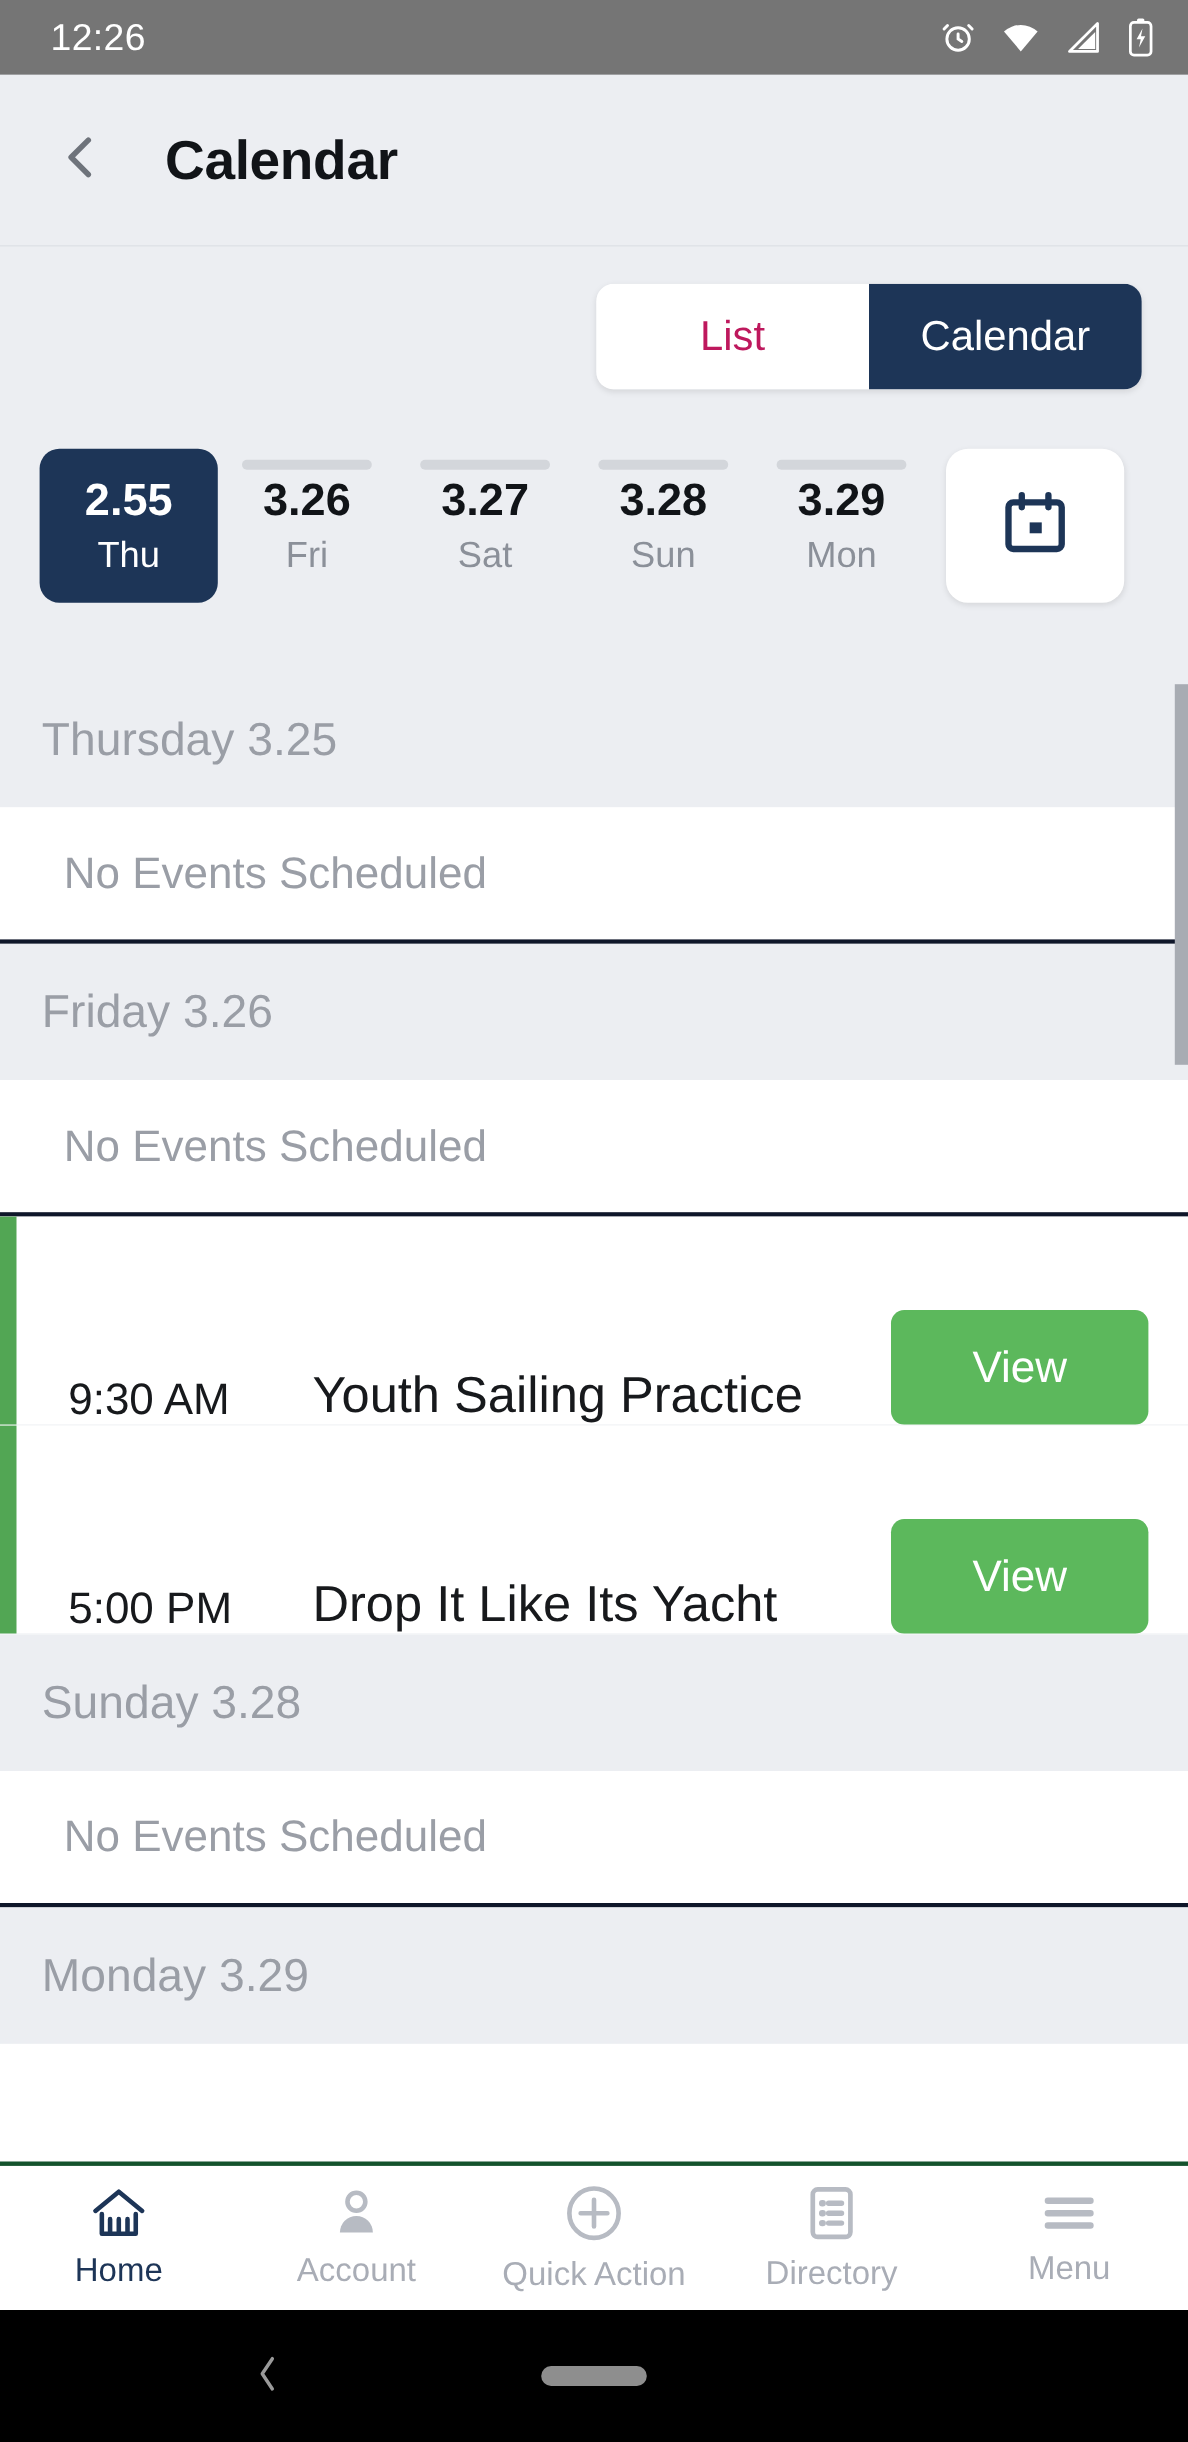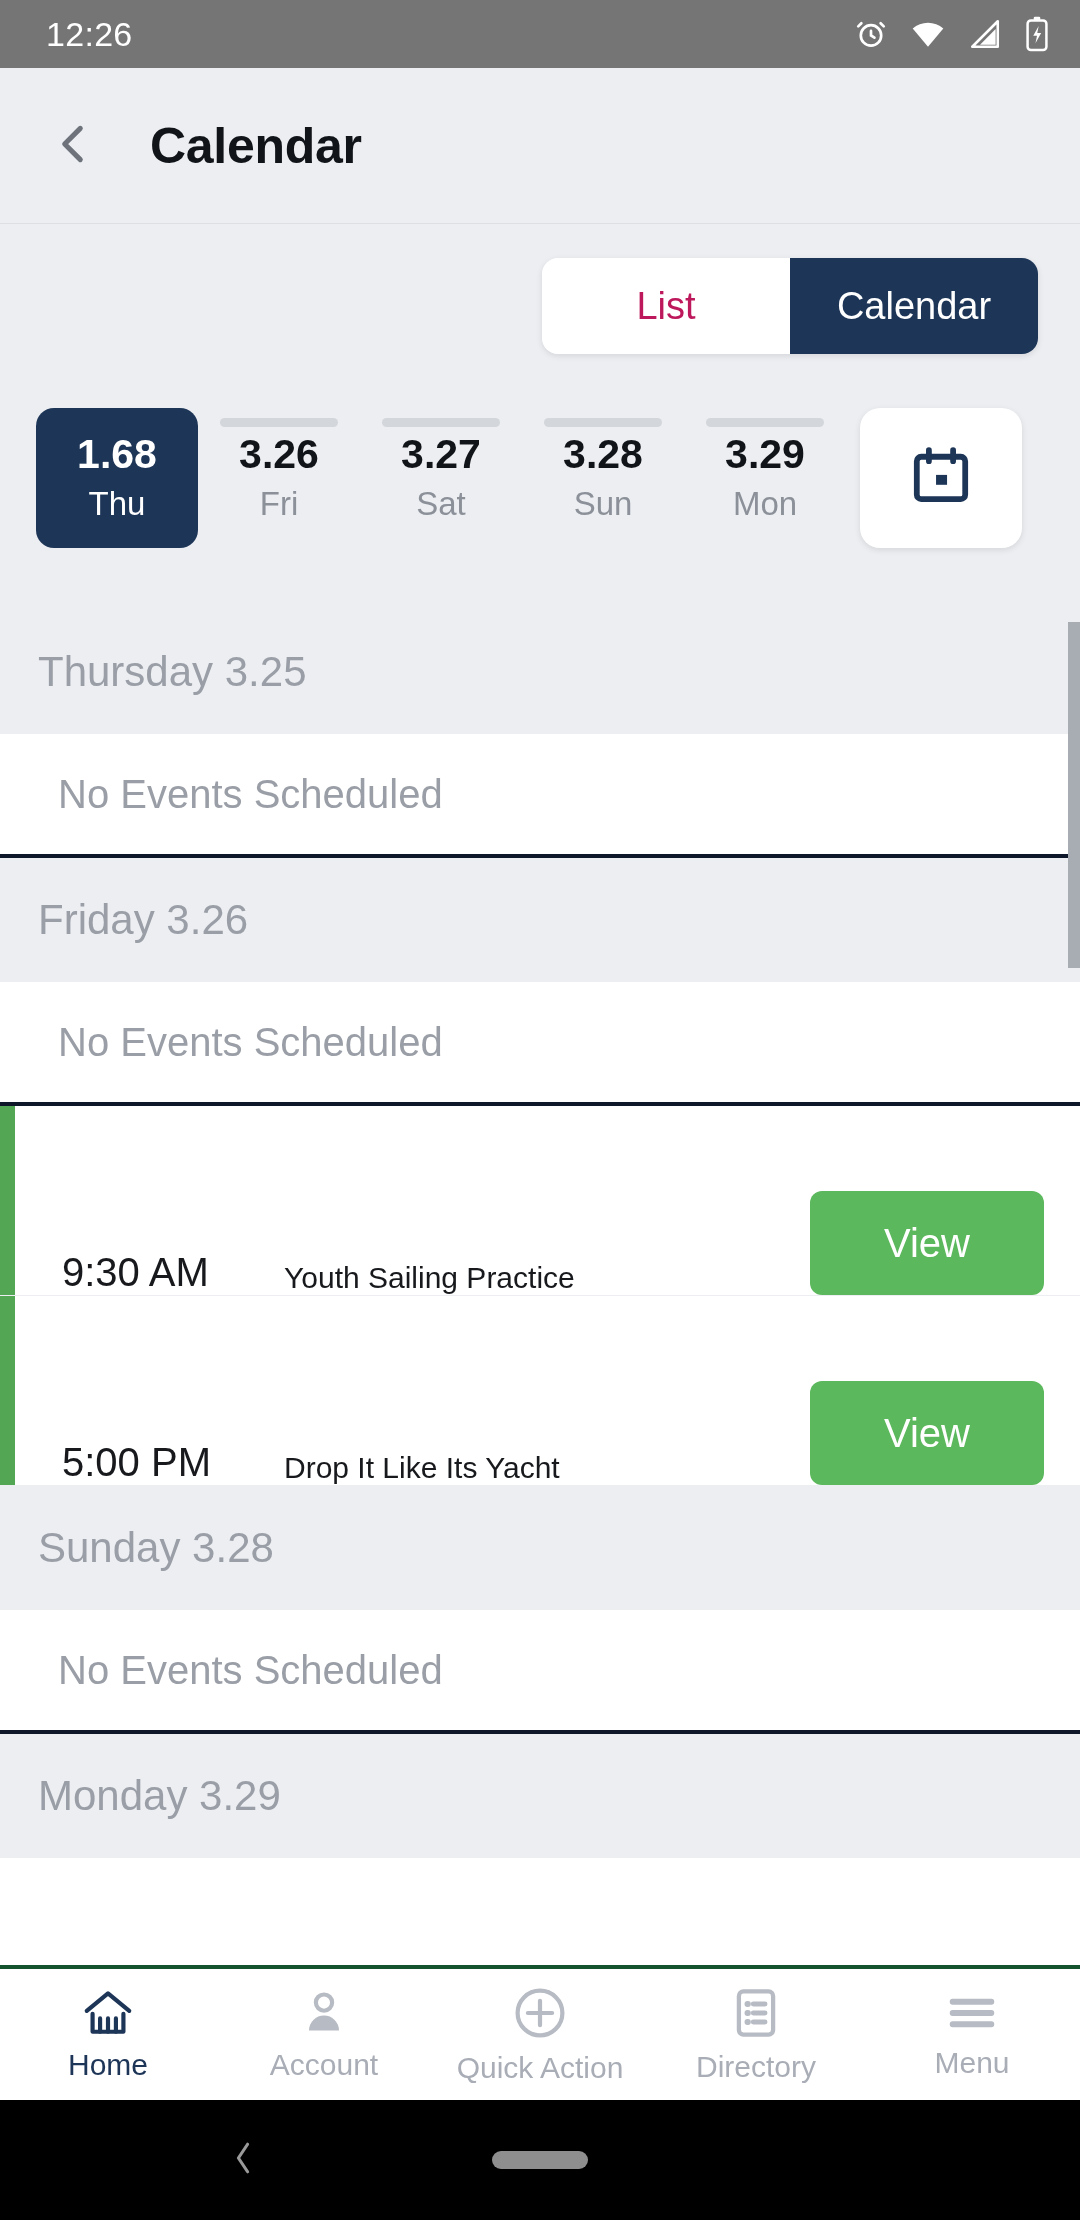--- a/index.html
+++ b/index.html
@@ -71,21 +71,21 @@
     padding-left:58px; font-size:40px; color:#9a9ea6;
     border-bottom:4px solid #0f172a;
   }
   .event-row{
     position:relative; height:190px; background:#ffffff;
     display:flex; align-items:flex-end; padding-left:62px;
     border-bottom:1px solid #eceef2;
   }
   .event-row .accent{ position:absolute; left:0; top:0; bottom:0; width:15px; background:#52a654; }
   .event-time{ font-size:40px; color:#17191c; width:210px; }
-  .event-title{ font-size:30px; color:#17191c; margin-left:12px; flex:1; }
+  .event-title{ font-size:46px; color:#17191c; margin-left:12px; flex:1; }
   .view-btn{
     width:234px; height:104px; background:#5cb85c; color:#ffffff;
     border:none; border-radius:12px; font-size:40px; margin-right:36px;
     display:flex; align-items:center; justify-content:center;
     font-family:"Liberation Sans", sans-serif;
   }
 
   .scrollbar{
     position:absolute; right:0; top:622px; width:12px; height:346px;
     background:#a8acb3; border-radius:0;
@@ -160,21 +160,21 @@
     <div class="segmented">
       <button class="seg">List</button>
       <button class="seg active">Calendar</button>
     </div>
   </div>
 
   <div class="datestrip">
 
     <div class="daycell selected">
 
-      <span class="dnum">1.68</span>
+      <span class="dnum">2.55</span>
       <span class="dname">Thu</span>
     </div>
 
     <div class="daycell">
       <span class="topbar"></span>
       <span class="dnum">3.26</span>
       <span class="dname">Fri</span>
     </div>
 
     <div class="daycell">

